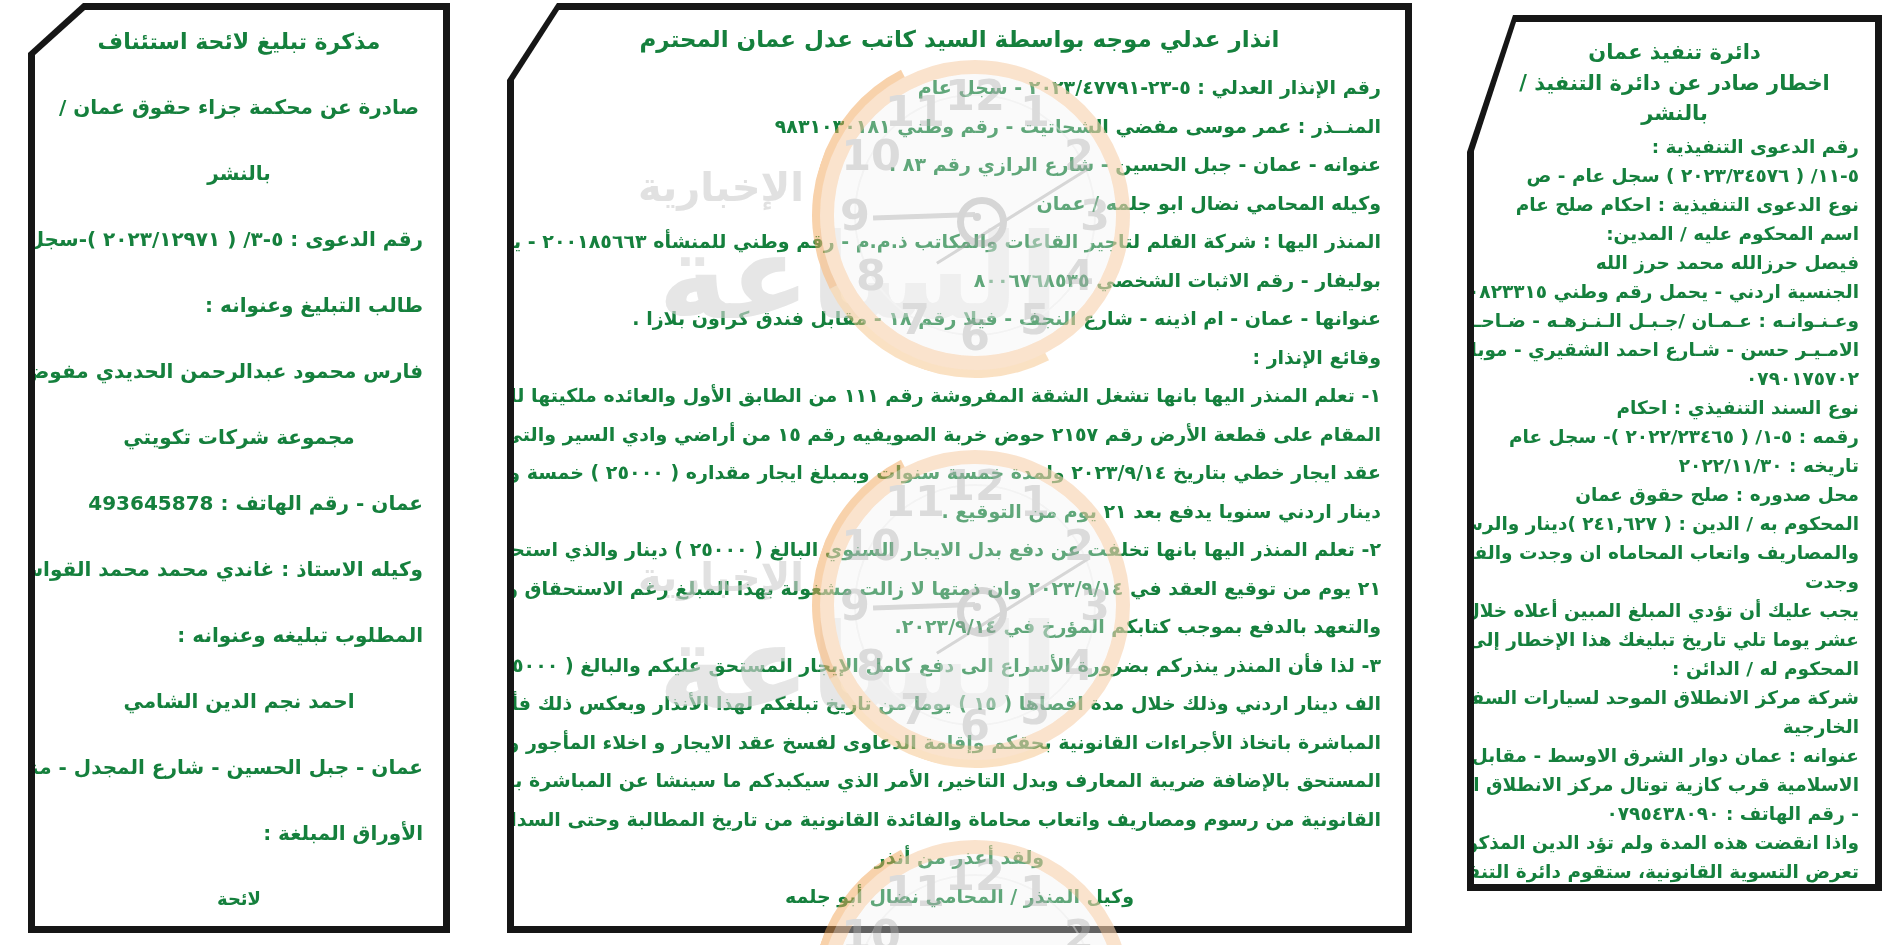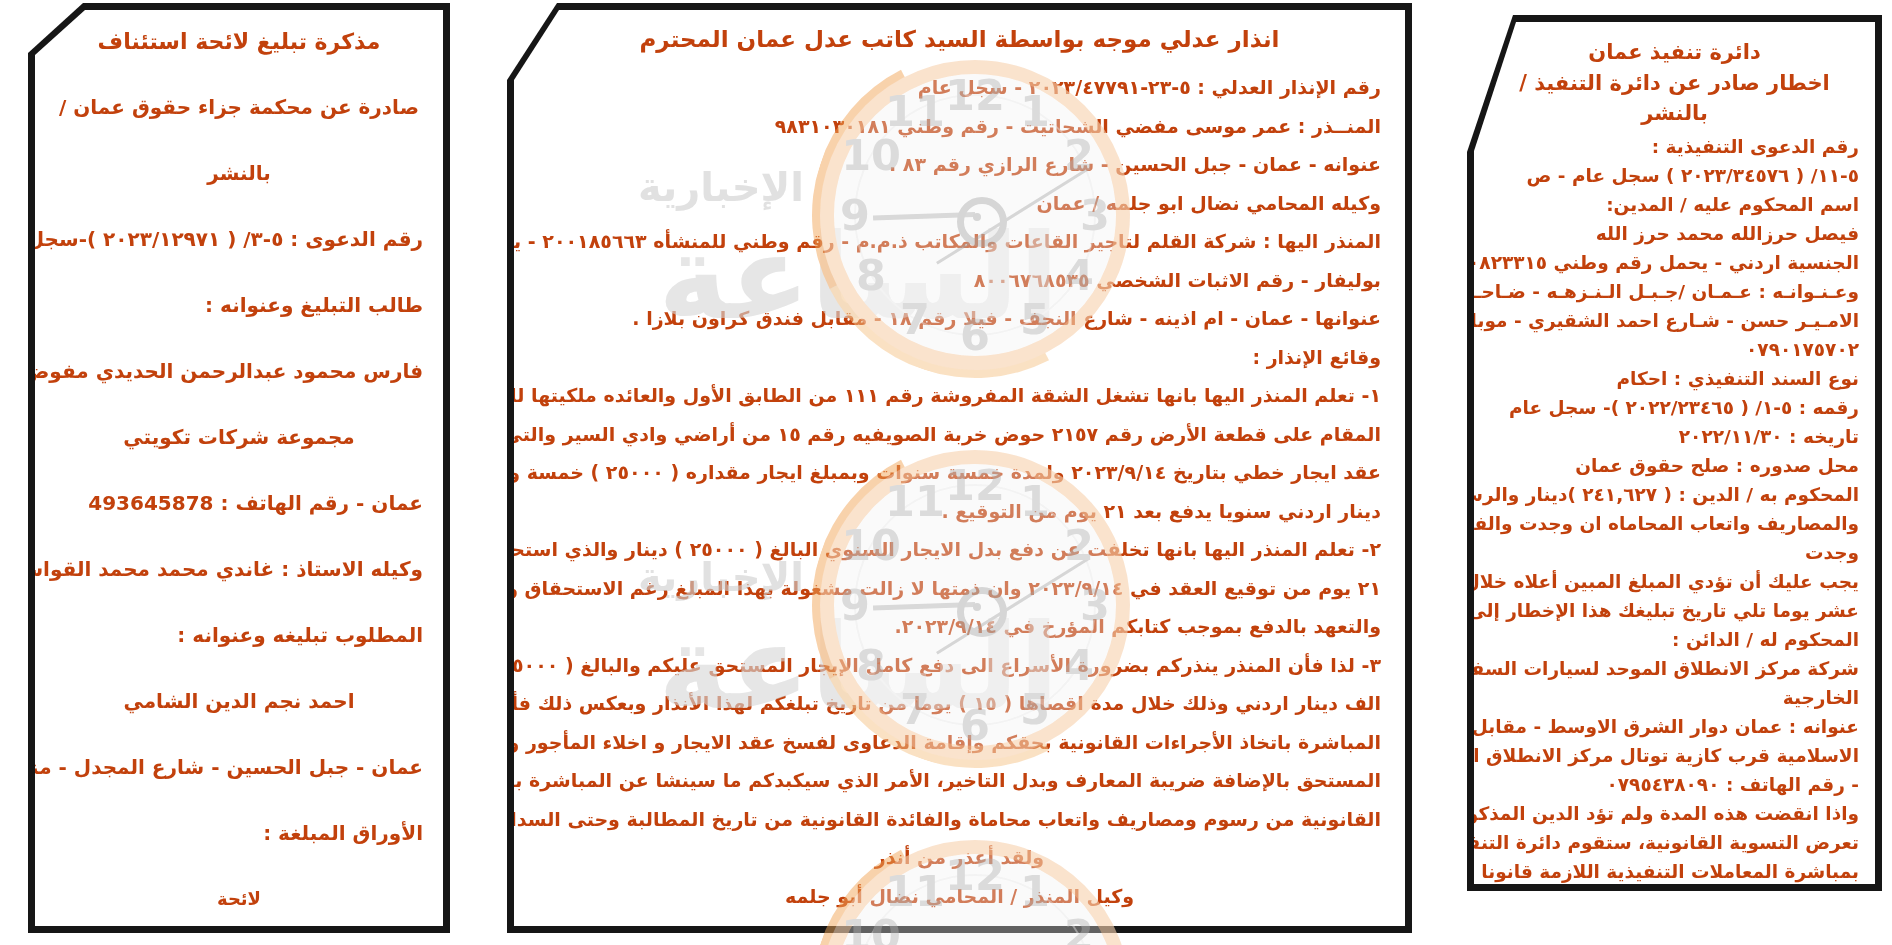--- a/index.html
+++ b/index.html
@@ -13,21 +13,21 @@
   .lp{left:28px;top:3px;width:422px;height:930px;
       clip-path:polygon(55px 0,100% 0,100% 100%,0 100%,0 50px);}
   .lp .panel-inner{clip-path:polygon(50px 0,100% 0,100% 100%,0 100%,0 45px);}
   .mp{left:507px;top:3px;width:905px;height:930px;
       clip-path:polygon(50px 0,100% 0,100% 100%,0 100%,0 77px);}
   .mp .panel-inner{clip-path:polygon(45px 0,100% 0,100% 100%,0 100%,0 70px);}
   .rp{left:1467px;top:15px;width:415px;height:876px;
       clip-path:polygon(46px 0,100% 0,100% 100%,0 100%,0 137px);}
   .rp .panel-inner{clip-path:polygon(42px 0,100% 0,100% 100%,0 100%,0 129px);}
 
-  .panel-body{position:absolute;inset:0;color:#c2410c;font-weight:700;}
+  .panel-body{position:absolute;inset:0;color:#15803d;font-weight:700;}
   .line{white-space:nowrap;}
   .line.r{text-align:right;}
   .line.c{text-align:center;}
   .line.j{text-align:justify;text-align-last:justify;}
   .line.big{font-size:18px;}
 
   
   .lp .panel-body{padding:0 20px;font-size:20px;line-height:66px;}
   .lp-title{font-size:22px;line-height:64px;text-align:center;font-weight:800;}
 
@@ -127,20 +127,21 @@
   </div>
 
   <div class="panel-wrap rp">
     <div class="panel-inner">
       <div class="panel-body">
         <div class="rp-title1">دائرة تنفيذ عمان</div>
         <div class="rp-title2">اخطار صادر عن دائرة التنفيذ / بالنشر</div>
         <div>
             <div class="line r">رقم الدعوى التنفيذية :</div>
             <div class="line r">٥-١١/ ( ٢٠٢٣/٣٤٥٧٦ ) سجل عام - ص</div>
+            <div class="line r">نوع الدعوى التنفيذية : احكام صلح عام</div>
             <div class="line r">اسم المحكوم عليه / المدين:</div>
             <div class="line r">فيصل حرزالله محمد حرز الله</div>
             <div class="line j">الجنسية اردني - يحمل رقم وطني ٢٠٠٠٨٢٣٣١٥</div>
             <div class="line j">وعـنـوانـه : عـمـان /جـبـل الـنـزهـه - ضـاحـيـة</div>
             <div class="line j">الامـيـر حسن - شـارع احمد الشقيري - موبايل</div>
             <div class="line r">٠٧٩٠١٧٥٧٠٢</div>
             <div class="line r">نوع السند التنفيذي : احكام</div>
             <div class="line r">رقمه : ٥-١/ ( ٢٠٢٢/٢٣٤٦٥ )- سجل عام</div>
             <div class="line r">تاريخه : ٢٠٢٢/١١/٣٠</div>
             <div class="line r">محل صدوره : صلح حقوق عمان</div>

